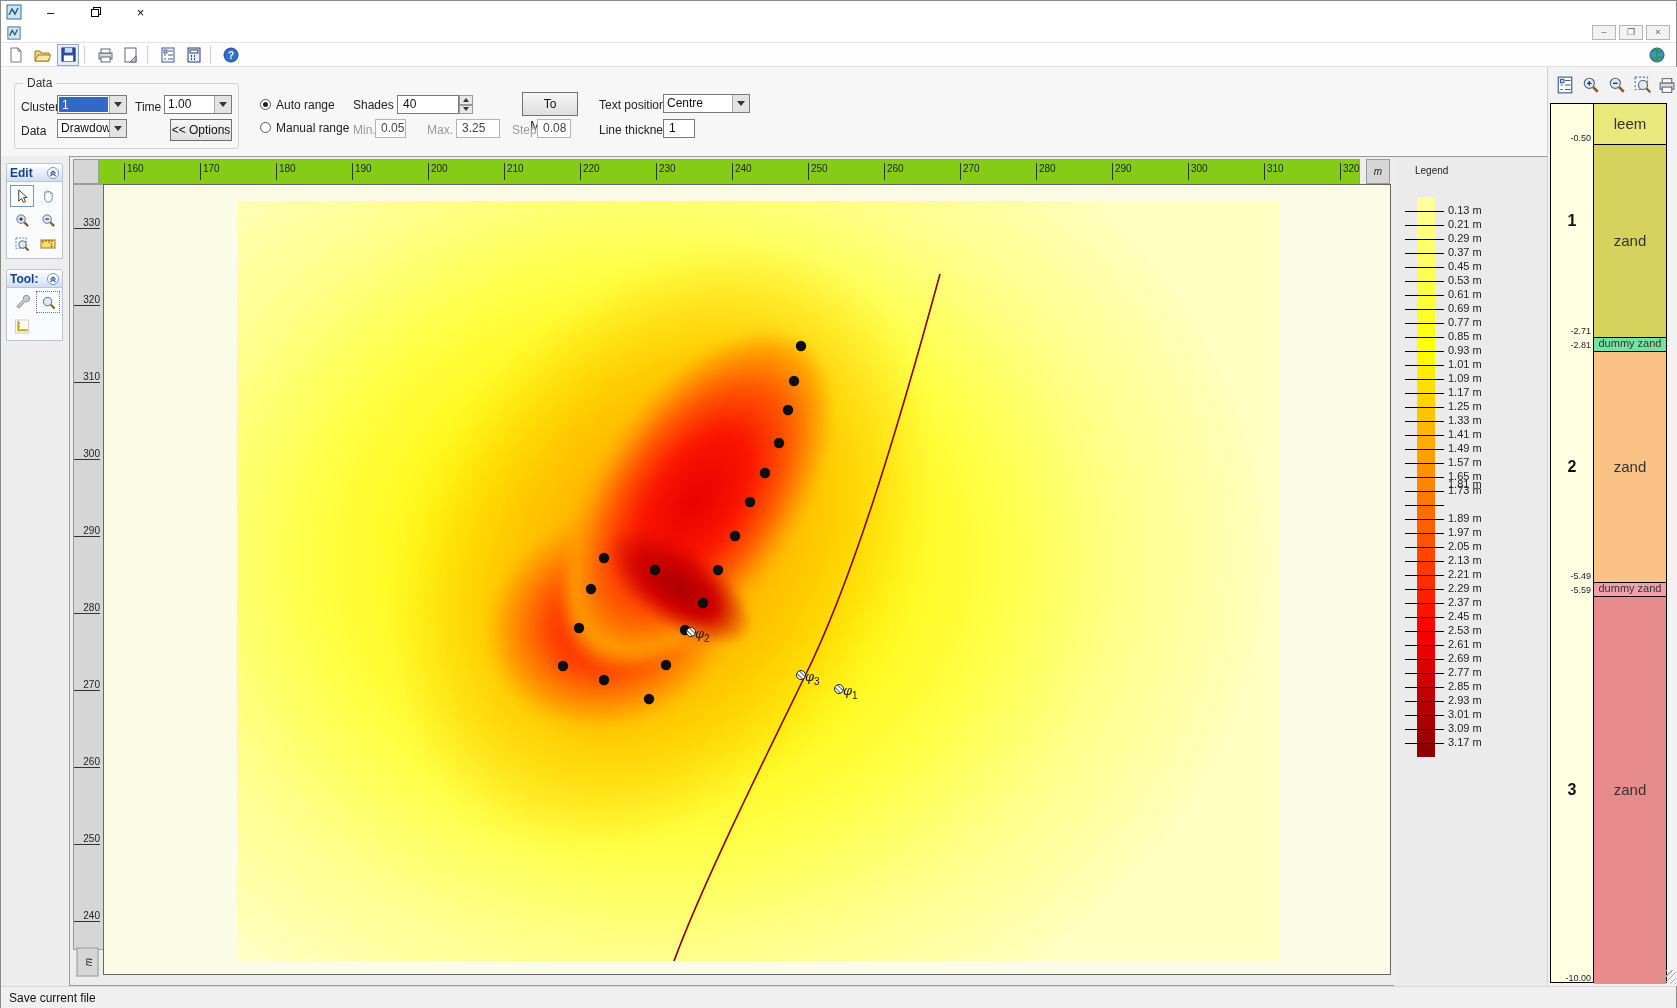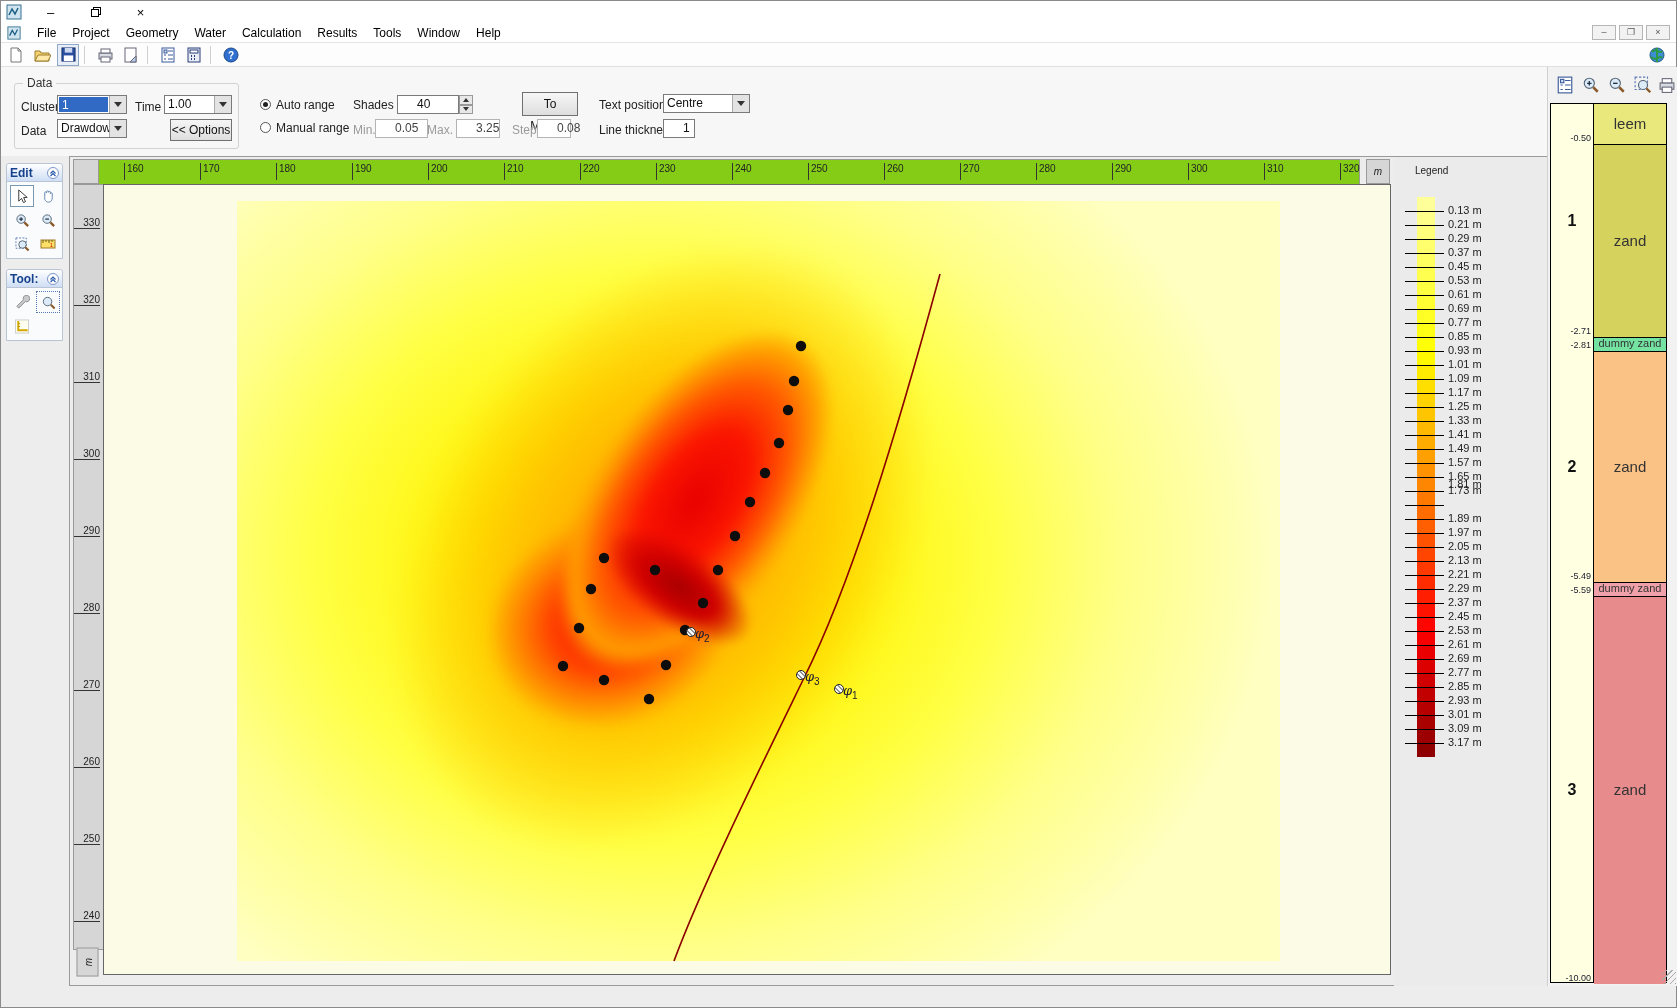--- a/index.html
+++ b/index.html
@@ -31,21 +31,21 @@
   #control-area { position:absolute; left:0; top:66px; width:100%; height:89px; background:#f7f7f7; }
   .groupbox { position:absolute; border:1px solid #d2d2d2; border-radius:3px; }
   .groupbox > .gb-title { position:absolute; top:-8px; left:8px; background:#f7f7f7; padding:0 4px; font-size:12px; color:#333; }
   .lbl { position:absolute; font-size:12px; color:#222; white-space:nowrap; }
   .lbl.dis { color:#9a9a9a; }
   .combo { position:absolute; height:19px; background:#fff; border:1px solid #7a7a7a; display:flex; }
   .combo .val { flex:1; font-size:12px; line-height:17px; padding-left:3px; overflow:hidden; white-space:nowrap; }
   .combo .val.sel { background:#316ac5; color:#fff; margin:1px; }
   .combo .drop { width:17px; background:#e3e3e3; border-left:1px solid #aaa; display:flex; align-items:center; justify-content:center; }
   .tri-down { width:0; height:0; border-left:4px solid transparent; border-right:4px solid transparent; border-top:5px solid #333; }
-  .field { position:absolute; height:19px; background:#fff; border:1px solid #7a7a7a; font-size:12px; line-height:17px; padding-left:19px; }
+  .field { position:absolute; height:19px; background:#fff; border:1px solid #7a7a7a; font-size:12px; line-height:17px; padding-left:5px; }
   .field.dis { border-color:#b4b4b4; color:#444; }
   .btn { position:absolute; border:1px solid #707070; background:linear-gradient(#f6f6f6,#dedede); font-size:12px; text-align:center; color:#111; }
   .radio { position:absolute; width:11px; height:11px; border:1px solid #555; border-radius:50%; background:#fff; }
   .radio.checked::after { content:""; position:absolute; left:2px; top:2px; width:5px; height:5px; border-radius:50%; background:#222; }
   .spinner { position:absolute; width:14px; height:19px; display:flex; flex-direction:column; }
   .spin-btn { flex:1; border:1px solid #9a9a9a; background:#e8e8e8; display:flex; align-items:center; justify-content:center; }
   .tri-up-s { width:0; height:0; border-left:3px solid transparent; border-right:3px solid transparent; border-bottom:4px solid #333; }
   .tri-dn-s { width:0; height:0; border-left:3px solid transparent; border-right:3px solid transparent; border-top:4px solid #333; }
 
   
@@ -130,31 +130,20 @@
       </div>
       <div class="win-btn">×</div>
     </div>
   </div>
 
   <div id="menubar">
     <svg class="app-icon" viewBox="0 0 16 16">
         <rect x="1" y="1" width="14" height="14" fill="#cfe4ee" stroke="#34708e"></rect>
         <path d="M3 11 L6 5 L9 10 L12 4" stroke="#1c5f86" fill="none" stroke-width="1.5"></path>
       </svg>
-    <div id="menu-items" style="display:flex;">
-        <span class="menu-item">File</span>
-        <span class="menu-item">Project</span>
-        <span class="menu-item">Geometry</span>
-        <span class="menu-item">Water</span>
-        <span class="menu-item">Calculation</span>
-        <span class="menu-item">Results</span>
-        <span class="menu-item">Tools</span>
-        <span class="menu-item">Window</span>
-        <span class="menu-item">Help</span>
-      </div>
     <div class="mdi-controls">
       <div class="mdi-btn">–</div>
       <div class="mdi-btn">❐</div>
       <div class="mdi-btn">×</div>
     </div>
   </div>
 
   <div id="toolbar">
     <div class="tb-icon">
         <svg width="16" height="16" viewBox="0 0 16 16">
@@ -255,21 +244,21 @@
     <div class="spinner" style="left:458px; top:28px;">
       <span class="spin-btn">
           <span class="tri-up-s"></span>
         </span>
       <span class="spin-btn">
           <span class="tri-dn-s"></span>
         </span>
     </div>
     <div class="btn" style="left:521px; top:25px; width:56px; height:24px; line-height:22px;">To Manual</div>
     <span class="lbl dis" style="left:352px; top:56px;">Min.</span>
-    <div class="field dis" style="left:374px; top:52px; width:53px;">0.05</div>
+    <div class="field dis" style="left:374px; top:52px; width:31px;">0.05</div>
     <span class="lbl dis" style="left:426px; top:56px;">Max.</span>
     <div class="field dis" style="left:455px; top:52px; width:44px;">3.25</div>
     <span class="lbl dis" style="left:511px; top:56px;">Step</span>
     <div class="field dis" style="left:536px; top:52px; width:34px;">0.08</div>
     <span class="lbl" style="left:598px; top:31px;">Text position</span>
     <div class="combo" style="left:662px; top:27px; width:87px;">
       <span class="val">Centre</span>
       <span class="drop">
           <span class="tri-down"></span>
         </span>
@@ -611,13 +600,16 @@
         <div class="soil-layer" style="top: 247px; height: 231px; background: rgb(251, 194, 134); border-top: 1px solid rgb(0, 0, 0);"></div>
         <span class="soil-name" style="font-size: 15px; top: 353.5px;">zand</span>
         <div class="soil-layer" style="top: 478px; height: 14px; background: rgb(239, 160, 168); border-top: 1px solid rgb(0, 0, 0);"></div>
         <span class="soil-name" style="font-size: 11px; top: 478px;">dummy zand</span>
         <div class="soil-layer" style="top: 492px; height: 388px; background: rgb(232, 139, 141); border-top: 1px solid rgb(0, 0, 0);"></div>
         <span class="soil-name" style="font-size: 15px; top: 677px;">zand</span>
       </div>
     <div id="resize-grip"></div>
   </div>
 
+  <div id="statusbar">
+    <span>Save current file</span>
+  </div>
 </div>
 
 </body></html>

